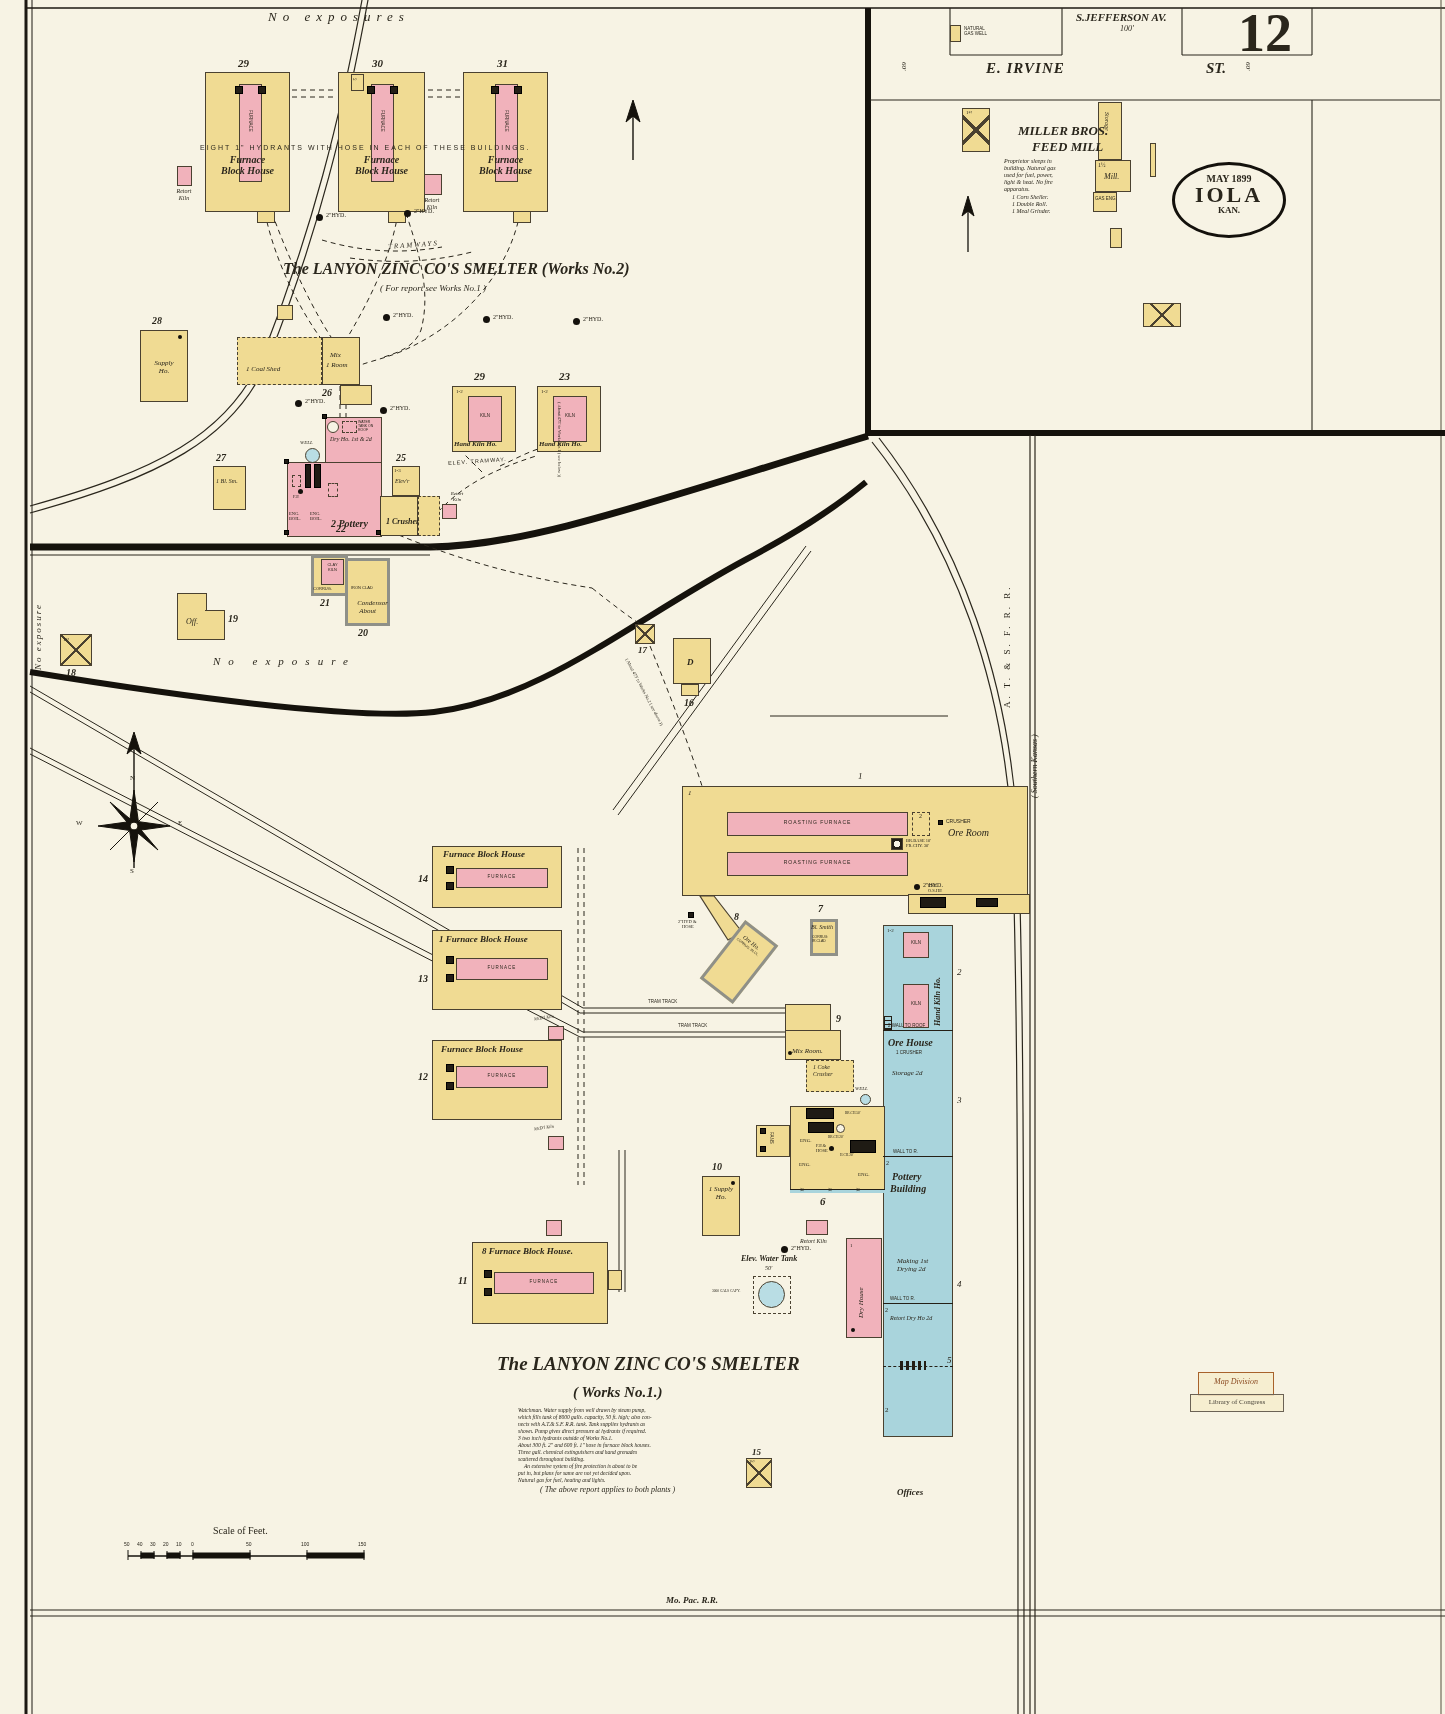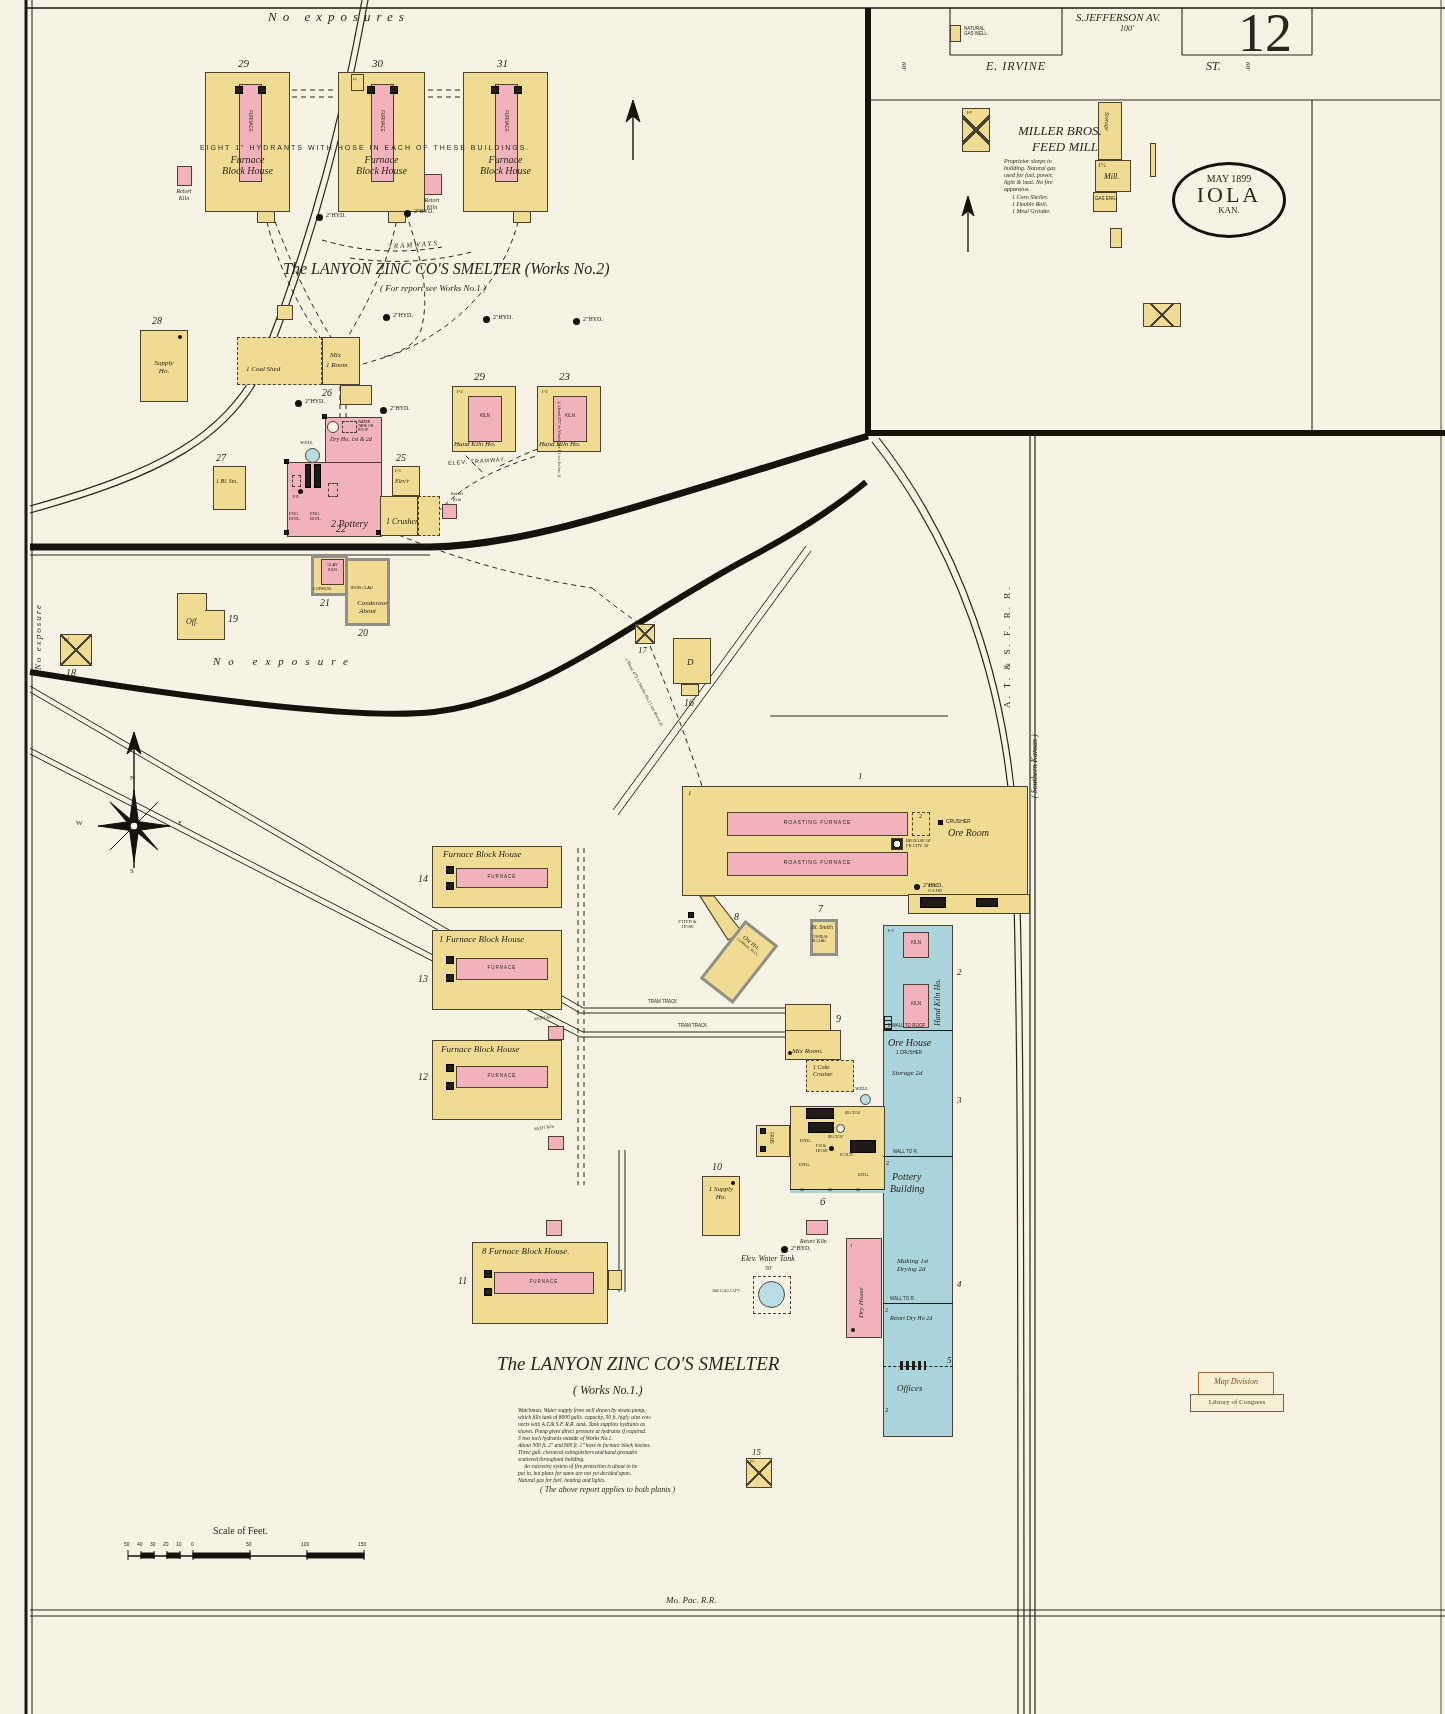--- a/index.html
+++ b/index.html
@@ -9,26 +9,26 @@
 svg.ov{position:absolute;left:0;top:0;z-index:1}
 .b{position:absolute;border:1.3px solid #4a4130;z-index:2}
 .yel{background:#f0db93}
 .pnk{background:#f1b2bb}
 .blu{background:#a9d4dc}
 .gry{border:3px solid #8f9088}
 .dsh{border-style:dashed}
 .blk{position:absolute;background:#1f1b14;border:1px solid #000;z-index:3}
 .lbl{position:absolute;z-index:4;white-space:nowrap;line-height:1.08}
 .it{font-style:italic}
-.bd{font-weight:normal}
+.bd{font-weight:bold}
 .sans{font-family:"Liberation Sans","DejaVu Sans",sans-serif}
 .ctr{text-align:center}
 .f4{font-size:4.5px}.f5{font-size:5px}.f55{font-size:5.5px}.f6{font-size:6px}.f7{font-size:7px}
 .f8{font-size:8px}.f9{font-size:9px}.f10{font-size:10px}.f11{font-size:11px}.f13{font-size:13px}
-.f15{font-size:12px}.f16{font-size:16px}.f19{font-size:19px}.f22{font-size:22px}.f54{font-size:54px}
+.f15{font-size:15px}.f16{font-size:16px}.f19{font-size:19px}.f22{font-size:22px}.f54{font-size:54px}
 .ls1{letter-spacing:1px}.ls2{letter-spacing:2px}.ls3{letter-spacing:3px}.ls6{letter-spacing:6px}.ls8{letter-spacing:8px}
 .vd{writing-mode:vertical-rl}
 .vu{writing-mode:vertical-rl;transform:rotate(180deg)}
 .xb{background-image:linear-gradient(45deg,transparent 47%,#4a4130 47%,#4a4130 53%,transparent 53%),
  linear-gradient(-45deg,transparent 47%,#4a4130 47%,#4a4130 53%,transparent 53%)}
 .hsq{position:absolute;width:8px;height:8px;background:#241f16;border:1px solid #000;z-index:3}
 .dot{position:absolute;border-radius:50%;background:#14110c;z-index:4}
 .circ{position:absolute;border-radius:50%;z-index:3;border:1px solid #4a4130}
 .teal{background:#b9dde4}
 .wht{background:#f7f3e4}
@@ -427,21 +427,21 @@
 <div class="lbl it f7" style="left:897px;top:1266px">Drying 2d</div>
 <div class="lbl it f9" style="left:957px;top:1280px">4</div>
 <div class="hline" style="left:883px;top:1303px;width:70px"></div>
 <div class="lbl sans f4" style="left:890px;top:1297px">WALL TO R.</div>
 <div class="lbl f6" style="left:885px;top:1307px">2</div>
 <div class="lbl it f6" style="left:890px;top:1315px">Retort Dry Ho 2d</div>
 <div class="hline" style="left:883px;top:1366px;width:70px;border-top-style:dashed"></div>
 <div style="position:absolute;left:900px;top:1361px;width:26px;height:9px;z-index:4;background:repeating-linear-gradient(90deg,#241f16 0 3px,transparent 3px 6px)"></div>
 <div class="lbl it f9" style="left:947px;top:1356px">5</div>
 <div class="lbl f7" style="left:885px;top:1407px">2</div>
-<div class="lbl it bd f9" style="left:897px;top:1384px">Offices</div>
+<div class="lbl it bd f9" style="left:897px;top:1488px">Offices</div>
 <div style="position:absolute;left:884px;top:1016px;width:8px;height:14px;z-index:3;background:repeating-linear-gradient(0deg,#241f16 0 1.5px,transparent 1.5px 4px);border:1px solid #241f16"></div>
 
 <div class="b yel" style="left:785px;top:1004px;width:46px;height:28px"></div>
 <div class="b yel" style="left:785px;top:1030px;width:56px;height:30px"></div>
 <div class="lbl it bd f10" style="left:836px;top:1014px">9</div>
 <div class="lbl it f7" style="left:792px;top:1048px">Mix Room.</div>
 <div class="dot" style="left:788px;top:1051px;width:4px;height:4px"></div>
 <div class="b yel dsh" style="left:806px;top:1060px;width:48px;height:32px"></div>
 <div class="lbl it f6" style="left:813px;top:1064px">1 Coke</div>
 <div class="lbl it f6" style="left:813px;top:1071px">Crusher</div>

